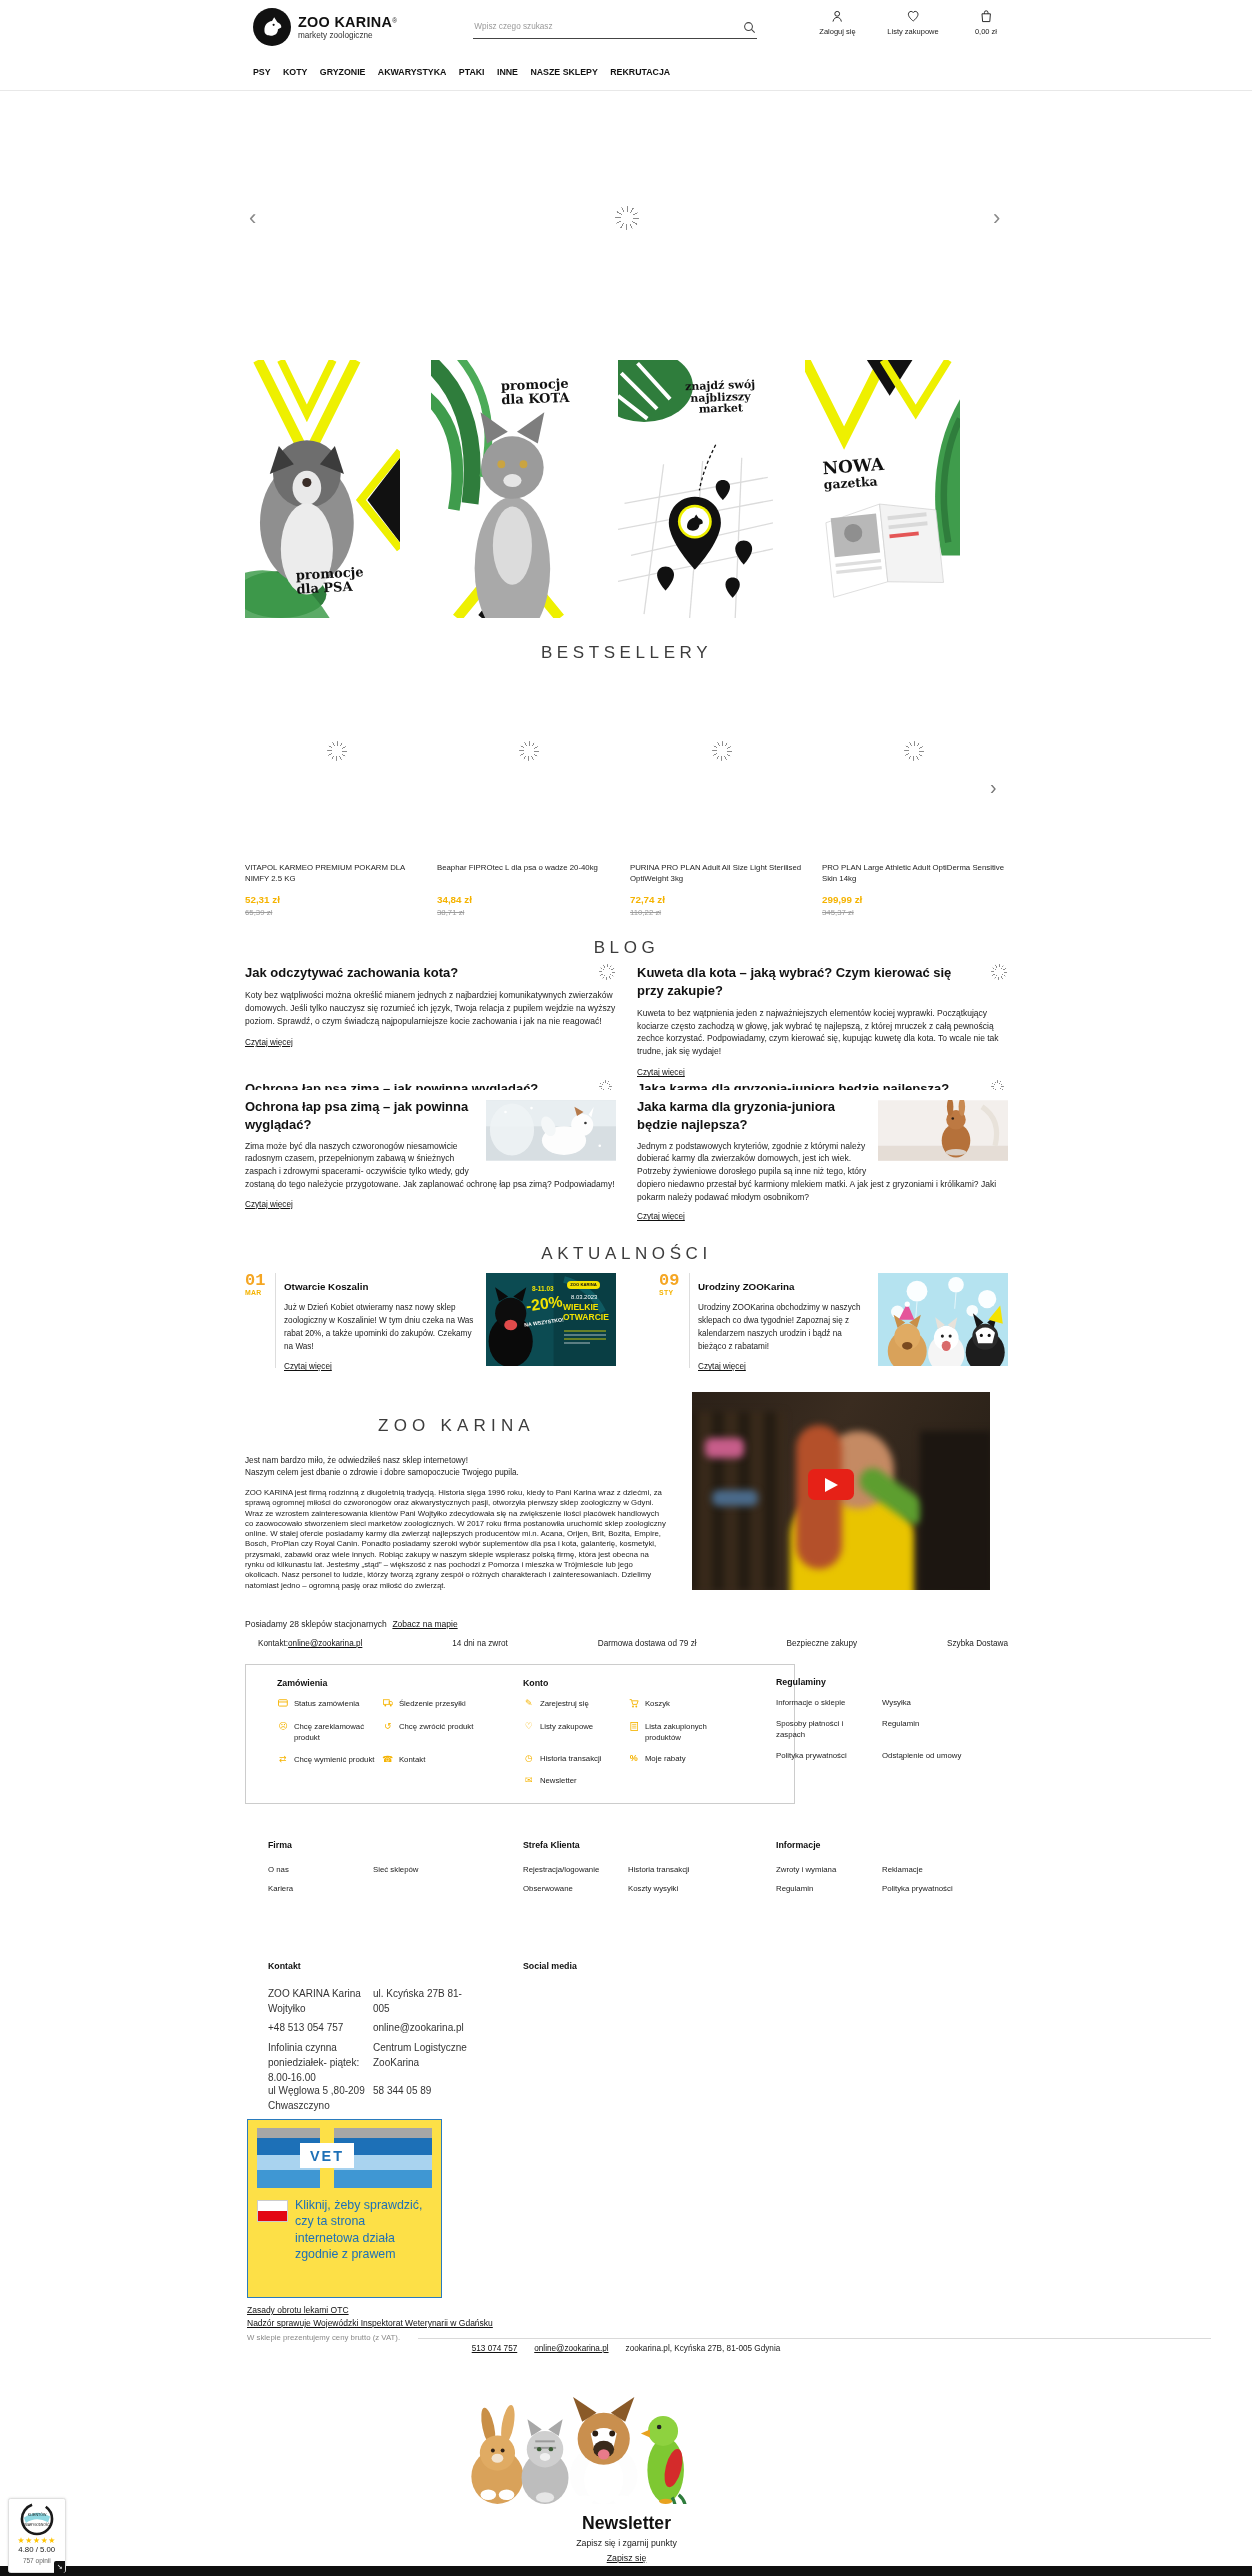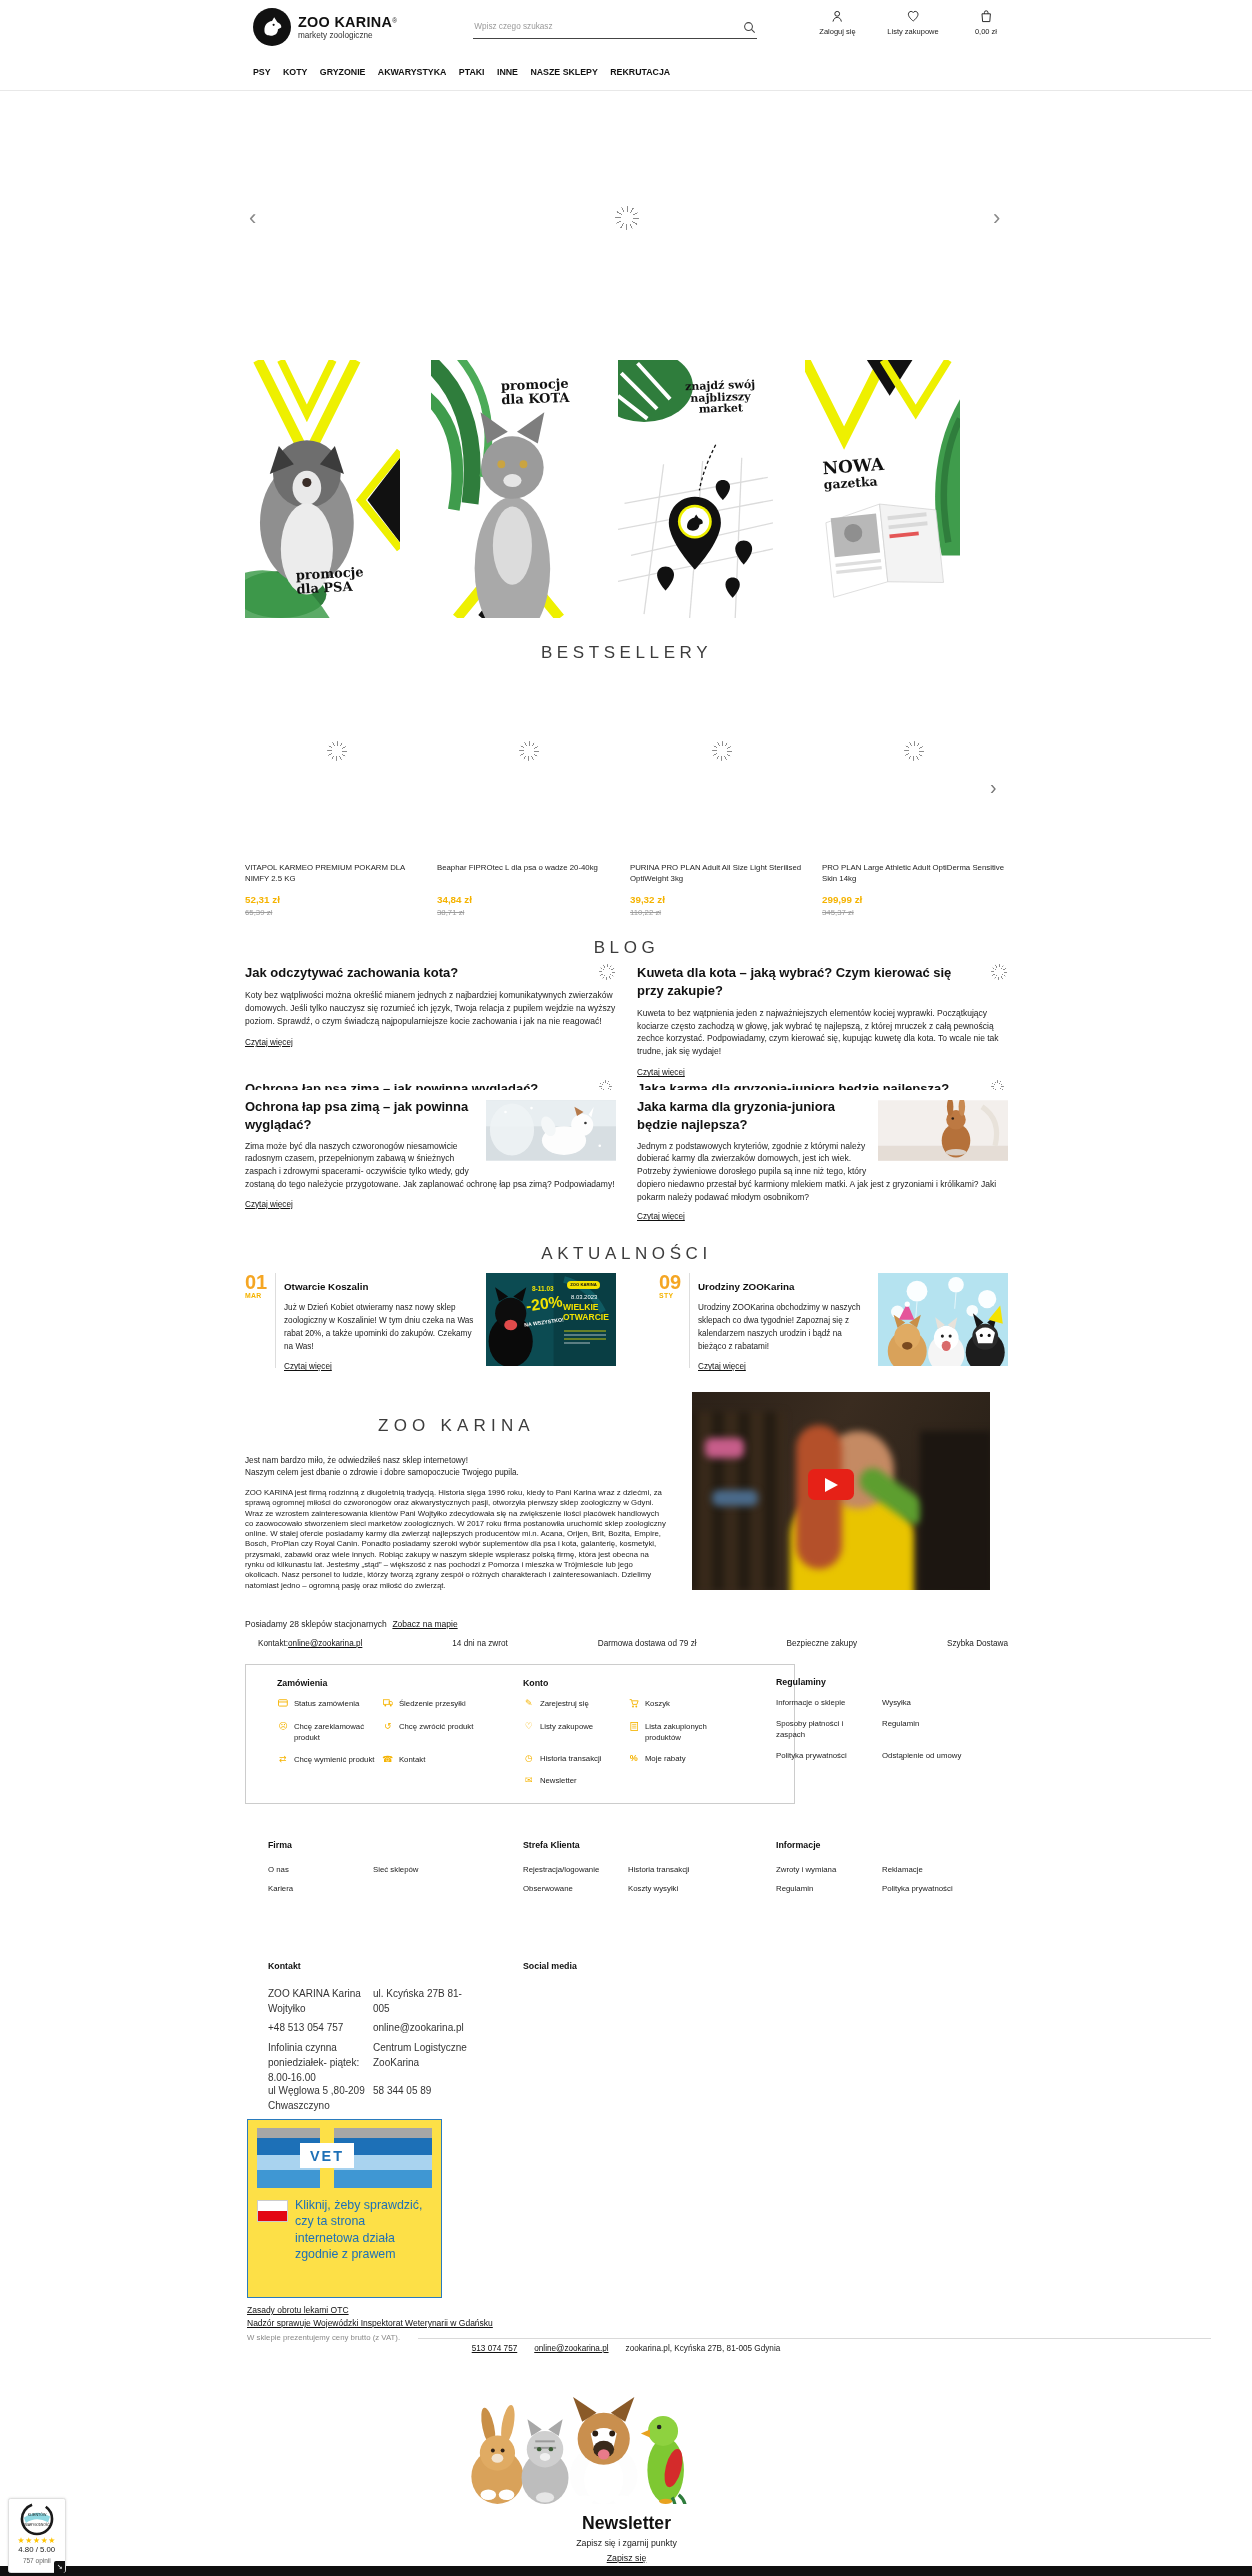--- a/index.html
+++ b/index.html
@@ -30,21 +30,21 @@
   
   .sec-h{width:1253px;text-align:center;font-size:17px;letter-spacing:4.6px;color:#3c3c3c;font-weight:400;}
   .pname{font-size:7.8px;line-height:1.4;color:#222;cursor:pointer;}
   .pprice{font-size:9.8px;font-weight:bold;color:#f5b301;}
   .pold{font-size:7.8px;color:#9c9c9c;text-decoration:line-through;}
   .bh{font-size:13px;font-weight:bold;color:#111;line-height:1.35;cursor:pointer;}
   .bt{font-size:8.5px;line-height:1.5;color:#222;}
   .rm{font-size:8.2px;}
   .clip{height:10.4px;overflow:hidden;}
   .bimg{float:right;margin:2px 0 5.2px 7.8px;}
-  .news-day{font-size:20px;font-weight:bold;color:#f5a623;line-height:1;}
+  .news-day{font-size:17px;font-weight:bold;color:#f5a623;line-height:1;font-family:Liberation Mono, monospace;}
   .news-mon{font-size:6.9px;font-weight:bold;color:#f5b301;letter-spacing:0.3px;}
   .news-title{font-size:9.8px;font-weight:bold;color:#111;}
   .news-t{font-size:8.2px;line-height:1.55;color:#222;}
   .vline{border-left:0.7px solid #ddd;}
   .about-t{font-size:7.8px;line-height:1.32;color:#222;}
   .feat{display:flex;justify-content:space-between;align-items:center;font-size:8.2px;color:#222;}
   .mbox{border:0.7px solid #ccc;background:#fff;}
   .mh{font-size:8.8px;font-weight:bold;color:#111;}
   .mi{position:absolute;display:flex;gap:5.2px;align-items:flex-start;font-size:7.8px;color:#222;cursor:pointer;width:98px;line-height:1.35;}
   .mic{width:11.7px;min-width:11.7px;text-align:center;color:#f5b301;font-size:9px;line-height:1.1;}
@@ -242,21 +242,21 @@
   </div>
   <div class="abs" style="left:437px;top:672px;width:183px;">
     <div class="spinner abs" style="left:82px;top:69px;width:19.6px;height:19.6px;"></div>
     <div class="pname abs" style="top:191px;width:183px;">Beaphar FIPROtec L dla psa o wadze 20-40kg</div>
     <div class="pprice abs" style="top:222px;">34,84 zł</div>
     <div class="pold abs" style="top:236px;">38,71 zł</div>
   </div>
   <div class="abs" style="left:630px;top:672px;width:183px;">
     <div class="spinner abs" style="left:82px;top:69px;width:19.6px;height:19.6px;"></div>
     <div class="pname abs" style="top:191px;width:183px;">PURINA PRO PLAN Adult All Size Light Sterilised OptiWeight 3kg</div>
-    <div class="pprice abs" style="top:222px;">39,32 zł</div>
+    <div class="pprice abs" style="top:222px;">72,74 zł</div>
     <div class="pold abs" style="top:236px;">110,22 zł</div>
   </div>
   <div class="abs" style="left:822px;top:672px;width:183px;">
     <div class="spinner abs" style="left:82px;top:69px;width:19.6px;height:19.6px;"></div>
     <div class="pname abs" style="top:191px;width:183px;">PRO PLAN Large Athletic Adult OptiDerma Sensitive Skin 14kg</div>
     <div class="pprice abs" style="top:222px;">299,99 zł</div>
     <div class="pold abs" style="top:236px;">345,37 zł</div>
   </div>
   <div class="abs car-arrow" style="left:990px;top:778px;font-size:19.6px;color:#777;">›</div>
 

